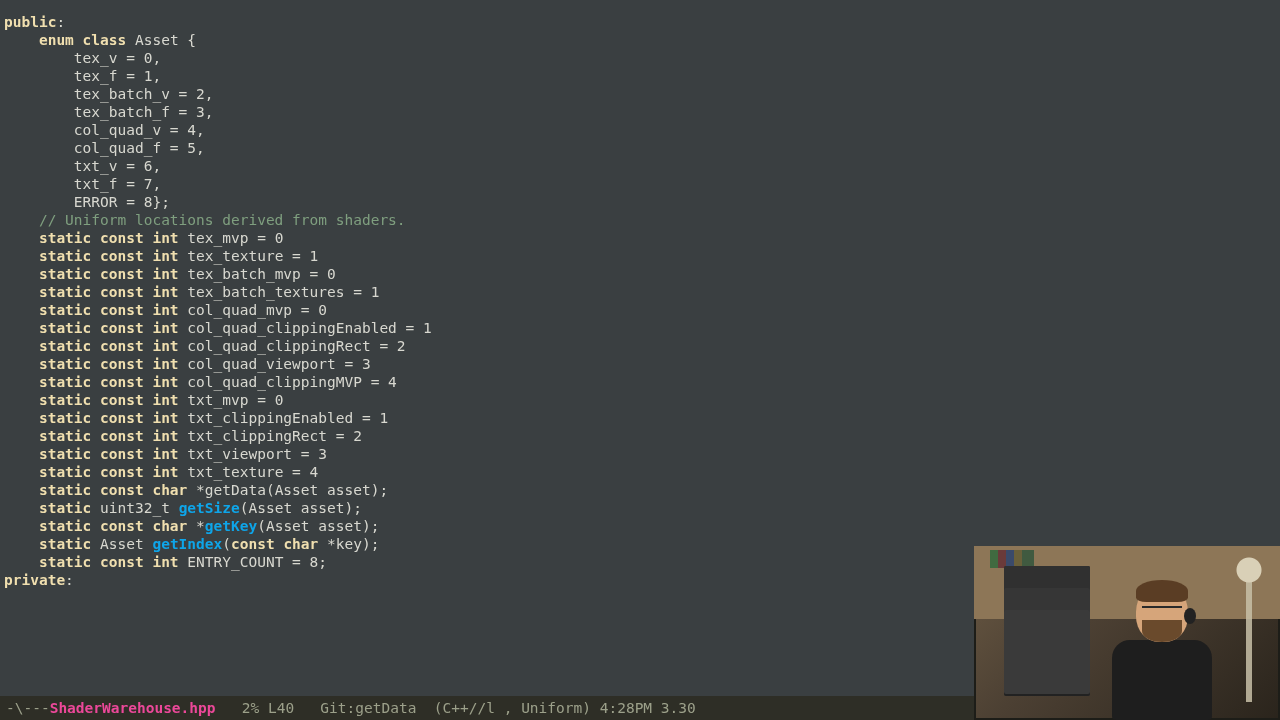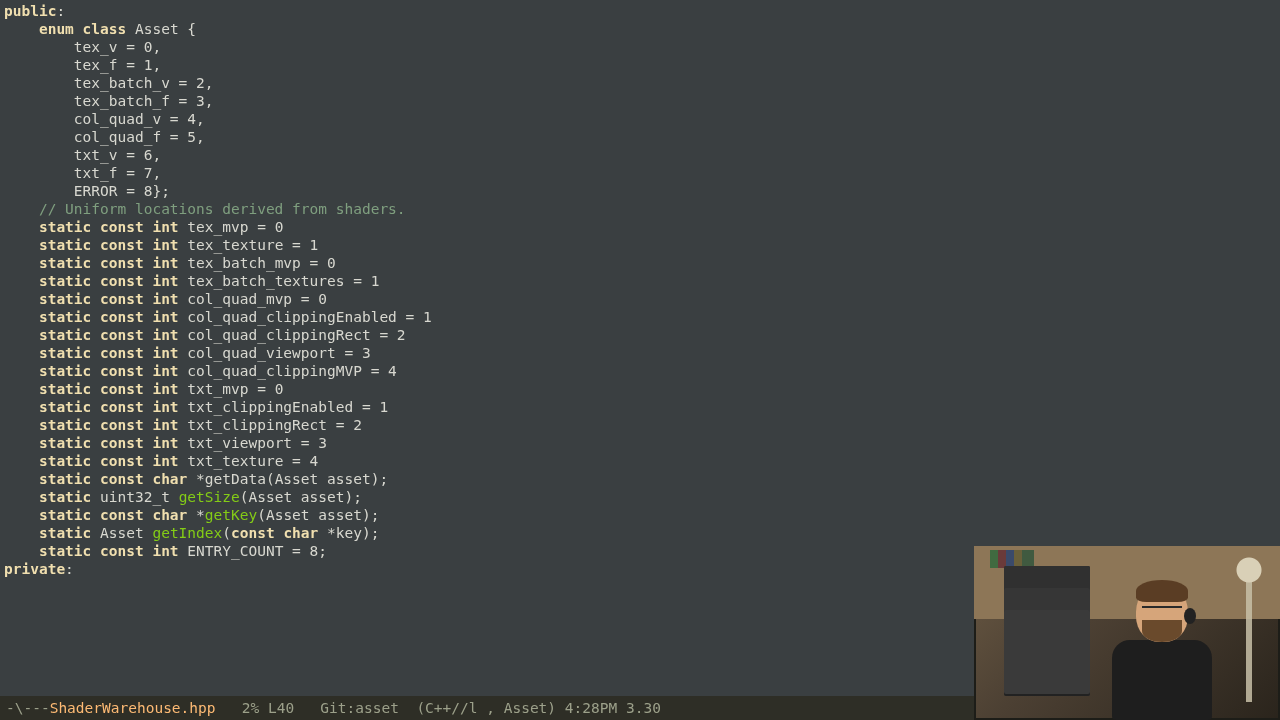--- a/index.html
+++ b/index.html
@@ -11,41 +11,41 @@
     font-family: "Menlo", "Consolas", "DejaVu Sans Mono", monospace;
     font-size: 14.5px;
     line-height: 18px;
     color: #d8d8d0;
   }
   .editor {
     position: absolute;
     top: 0; left: 0;
     width: 1180px;
     height: 690px;
-    padding: 2px 4px;
+    padding: 13px 4px;
     white-space: pre;
     overflow: hidden;
   }
   .kw { color: #f0dfaf; font-weight: bold; }
-  .fn { color: #84cc16; }
+  .fn { color: #0ea5e9; font-weight: bold; }
   .cm { color: #7f9f7f; text-align: center; }
   .modeline {
     position: absolute;
     left: 0; bottom: 0;
     width: 1280px;
     height: 24px;
     padding: 2px 6px;
     background: #2e2e26;
     color: #9ca08a;
     font-family: "Menlo", "Consolas", monospace;
     font-size: 14.5px;
     line-height: 20px;
     white-space: pre;
   }
-  .ml-file { color: #fdba74; font-weight: normal; }
+  .ml-file { color: #ec4899; font-weight: bold; }
   .ml-dim  { color: #9ca08a; }
   .webcam {
     position: absolute;
     right: 0;
     bottom: 0;
     width: 306px;
     height: 174px;
     background: linear-gradient(135deg,#6b5a44 0%, #4c4033 40%, #2a241c 100%);
     box-shadow: inset 0 0 0 2px #1d1d18;
     overflow: hidden;
@@ -60,21 +60,21 @@
   .cam-hair   { position:absolute; bottom:118px; left:44px; width:52px; height:22px; background:#5a3d24; border-radius:50% 50% 20% 20%;}
   .cam-beard  { position:absolute; bottom:78px; left:50px; width:40px; height:22px; background:#6a4a2c; border-radius:0 0 50% 50%;}
   .cam-ear    { position:absolute; bottom:96px; left:92px; width:12px; height:16px; background:#222; border-radius:50%;}
   .cam-glasses{ position:absolute; bottom:104px; left:50px; width:40px; height:10px; border-top:2px solid #2a2a2a;}
 </style>
 </head>
 <body>
 
 <div class="editor" id="editor"><div><span class="kw">public</span><span>:</span></div><div></div><div>    <span class="kw">enum class</span><span> Asset {</span></div><div>        <span>tex_v = 0,</span></div><div>        <span>tex_f = 1,</span></div><div>        <span>tex_batch_v = 2,</span></div><div>        <span>tex_batch_f = 3,</span></div><div>        <span>col_quad_v = 4,</span></div><div>        <span>col_quad_f = 5,</span></div><div>        <span>txt_v = 6,</span></div><div>        <span>txt_f = 7,</span></div><div>        <span>ERROR = 8};</span></div><div></div><div>    <span class="cm">// Uniform locations derived from shaders.</span></div><div>    <span class="kw">static const int</span><span> tex_mvp = 0</span></div><div>    <span class="kw">static const int</span><span> tex_texture = 1</span></div><div>    <span class="kw">static const int</span><span> tex_batch_mvp = 0</span></div><div>    <span class="kw">static const int</span><span> tex_batch_textures = 1</span></div><div>    <span class="kw">static const int</span><span> col_quad_mvp = 0</span></div><div>    <span class="kw">static const int</span><span> col_quad_clippingEnabled = 1</span></div><div>    <span class="kw">static const int</span><span> col_quad_clippingRect = 2</span></div><div>    <span class="kw">static const int</span><span> col_quad_viewport = 3</span></div><div>    <span class="kw">static const int</span><span> col_quad_clippingMVP = 4</span></div><div>    <span class="kw">static const int</span><span> txt_mvp = 0</span></div><div>    <span class="kw">static const int</span><span> txt_clippingEnabled = 1</span></div><div>    <span class="kw">static const int</span><span> txt_clippingRect = 2</span></div><div>    <span class="kw">static const int</span><span> txt_viewport = 3</span></div><div>    <span class="kw">static const int</span><span> txt_texture = 4</span></div><div></div><div>    <span class="kw">static const char</span><span> *getData(Asset asset);</span></div><div>    <span class="kw">static</span><span> uint32_t </span><span class="fn">getSize</span><span>(Asset asset);</span></div><div></div><div>    <span class="kw">static const char</span><span> *</span><span class="fn">getKey</span><span>(Asset asset);</span></div><div>    <span class="kw">static</span><span> Asset </span><span class="fn">getIndex</span><span>(</span><span class="kw">const char</span><span> *key);</span></div><div></div><div>    <span class="kw">static const int</span><span> ENTRY_COUNT = 8;</span></div><div></div><div><span class="kw">private</span><span>:</span></div></div>
 
-<div class="modeline"><span>-\---</span><span class="ml-file">ShaderWarehouse.hpp</span><span class="ml-dim">   </span><span>2%</span><span> </span><span>L40</span><span class="ml-dim">   </span><span>Git:asset</span><span class="ml-dim">  </span><span>(C++//l , Asset)</span><span> </span><span>4:28PM</span><span> </span><span>3.30</span></div>
+<div class="modeline"><span>-\---</span><span class="ml-file">ShaderWarehouse.hpp</span><span class="ml-dim">   </span><span>2%</span><span> </span><span>L40</span><span class="ml-dim">   </span><span>Git:getData</span><span class="ml-dim">  </span><span>(C++//l , Uniform)</span><span> </span><span>4:28PM</span><span> </span><span>3.30</span></div>
 
 <div class="webcam">
   <div class="cam-room"></div>
   <div class="cam-books"></div>
   <div class="cam-cabinet"></div>
   <div class="cam-skel"></div>
   <div class="cam-person">
     <div class="cam-torso"></div>
     <div class="cam-head"></div>
     <div class="cam-hair"></div>

